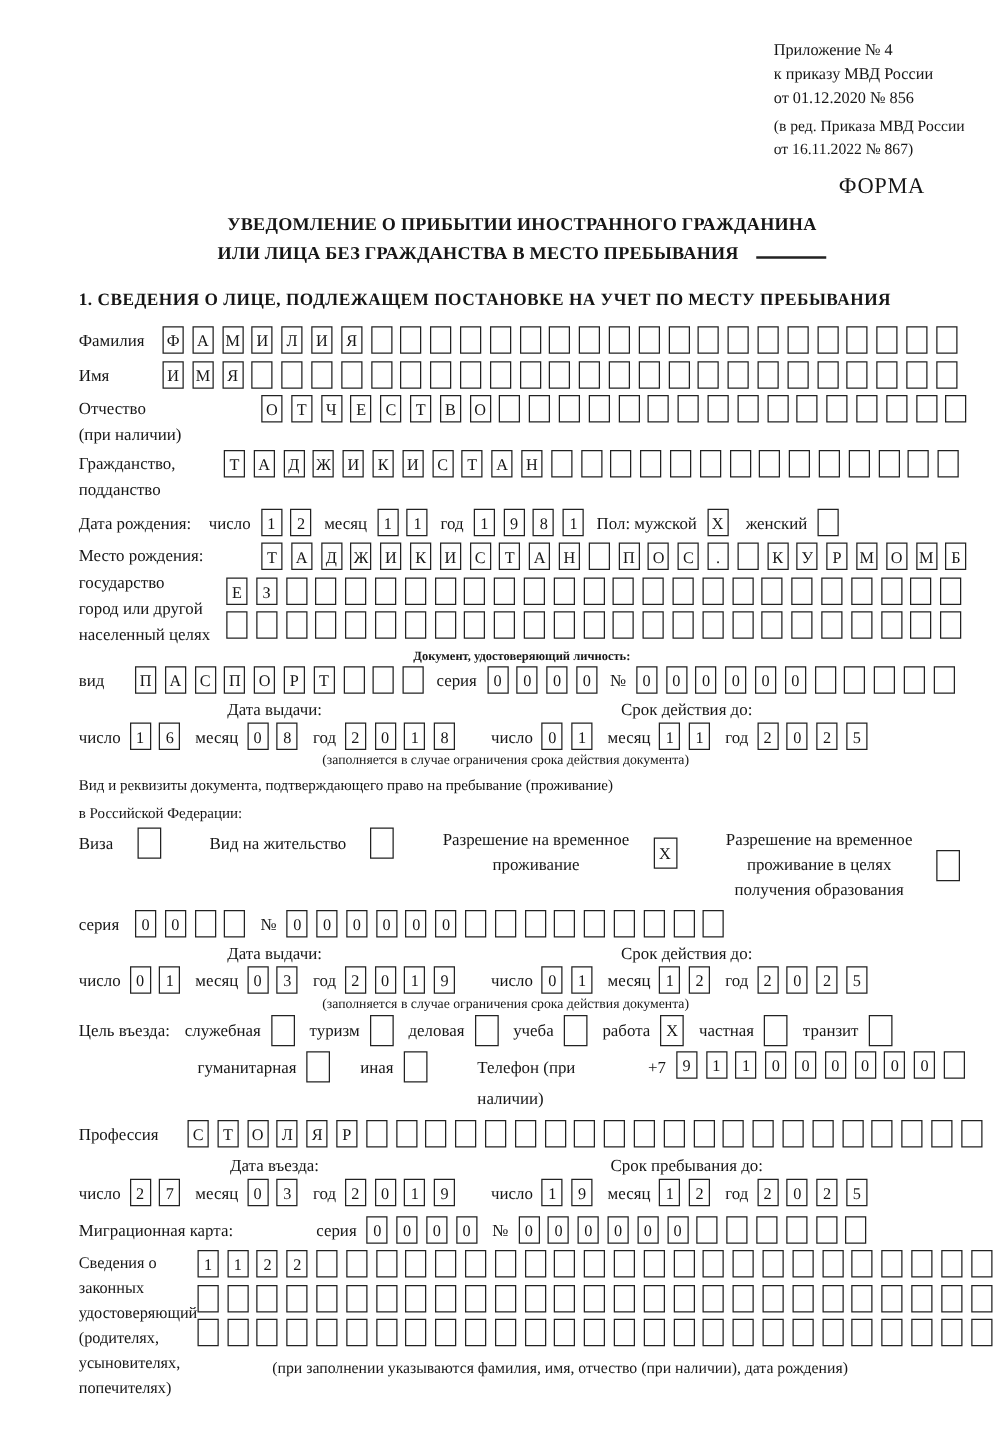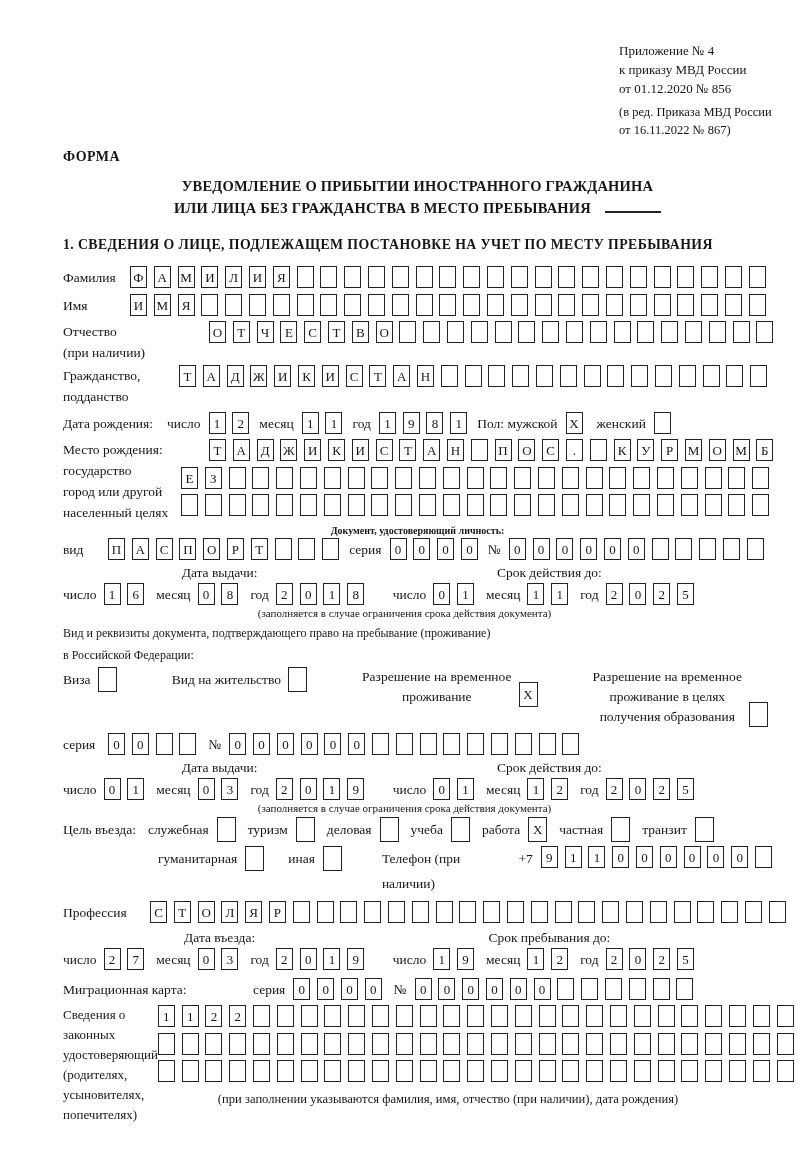--- a/index.html
+++ b/index.html
@@ -1,25 +1,25 @@
 <!DOCTYPE html>
 <html><head>
 <meta charset="utf-8">
 <style>
   html,body{margin:0;padding:0}
   body{
     width:800px;height:1163px;background:#ffffff;color:#161616;
     font-family:"Liberation Serif","DejaVu Serif",serif;font-size:13.5px;
     overflow:hidden;
   }
-  .page{padding:41px 28px 0 63px;position:relative}
+  .page{padding:30px 28px 0 63px;position:relative}
   
   .hdr{margin-left:556px;line-height:19px;font-size:13px}
   .hdr .sm{margin-top:5px;font-size:12.5px;line-height:18px}
-  .forma{margin-top:10px;padding-right:32px;text-align:left;font-weight:bold;font-size:14px;letter-spacing:.5px}
+  .forma{margin-top:10px;padding-right:32px;text-align:right;font-weight:normal;font-size:18px;letter-spacing:.5px}
   .title{margin-top:10px;text-align:center;font-weight:bold;font-size:14.5px;line-height:22px;letter-spacing:.2px}
   .blank{display:inline-block;width:56px;height:14px;border-bottom:2px solid #222;margin-left:14px}
   .sec{margin-top:18px;font-weight:bold;font-size:13.8px;letter-spacing:.4px}
   
   .row{display:flex;align-items:flex-start;margin-top:5px}
   .row .lbl{line-height:23px}
   .cells{display:flex;gap:6.8px;flex-wrap:nowrap}
   .cell{flex:0 0 17px;width:17px;height:22px;border:1.5px solid #222;text-align:center;line-height:21px;font-size:13px;box-sizing:border-box}
   .cb .cell{flex-basis:19px;width:19px;height:25px;line-height:24px}
   .w67{flex:0 0 67px}
@@ -35,21 +35,21 @@
   .dochead{margin-top:2px;text-align:center;font-weight:bold;font-size:10px}
   .mr8{margin-right:8px}.mr10{margin-right:10px}.mr12{margin-right:12px}.mr14{margin-right:14px}
   .daterow{display:flex;justify-content:space-between;padding-right:66px;margin-top:3px}
   .dghead{text-align:center;font-size:13.5px;line-height:17px}
   .dgline{display:flex;align-items:flex-start;margin-top:2px}
   .dgline .dl{line-height:23px;margin-right:7px}
   .dgline .cells{margin-right:12px}
   .note{margin-top:1px;text-align:center;padding-right:26px;font-size:11px}
   .intro{margin-top:3px;line-height:22px;font-size:12px}
   .cbrow{display:flex;align-items:flex-start;margin-top:1px;justify-content:space-between;padding-right:4px}
-  .cbitem{display:flex;align-items:flex-end;gap:7px}
+  .cbitem{display:flex;align-items:center;gap:19px}
   .cbitem .cl{line-height:25px}
   .cbl{text-align:center;line-height:20px}
   .opt{display:flex;gap:8px;margin-left:12px;align-items:flex-start}
   .opt .ol{line-height:25px}
   .purpose .lbl{line-height:25px}
   .rep-note{margin-top:4px;margin-left:160px;font-size:12.6px}
 </style>
 </head>
 <body>
 

